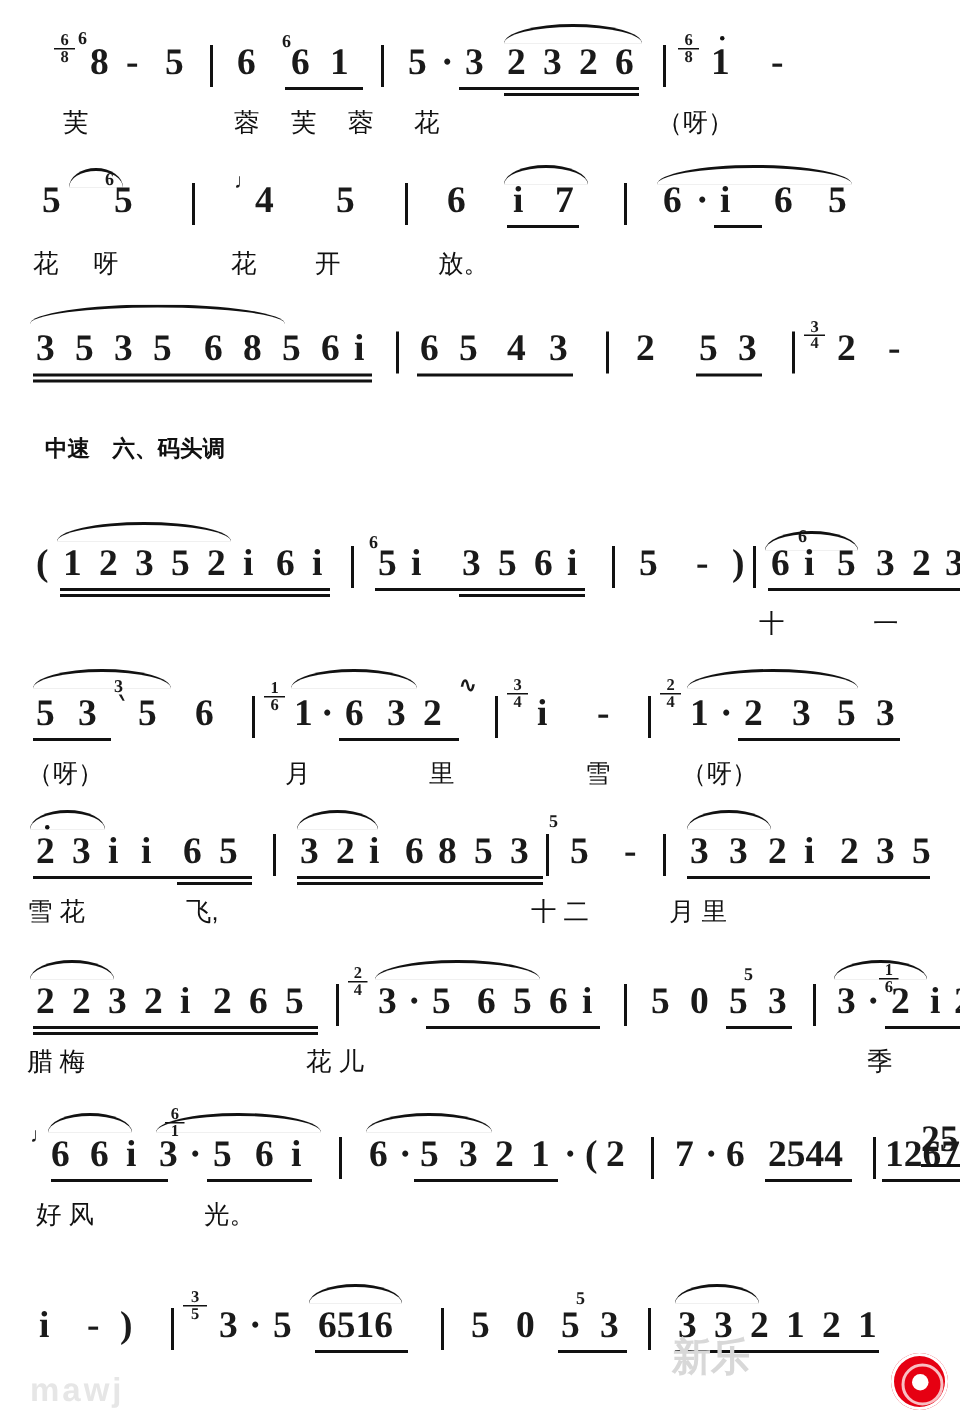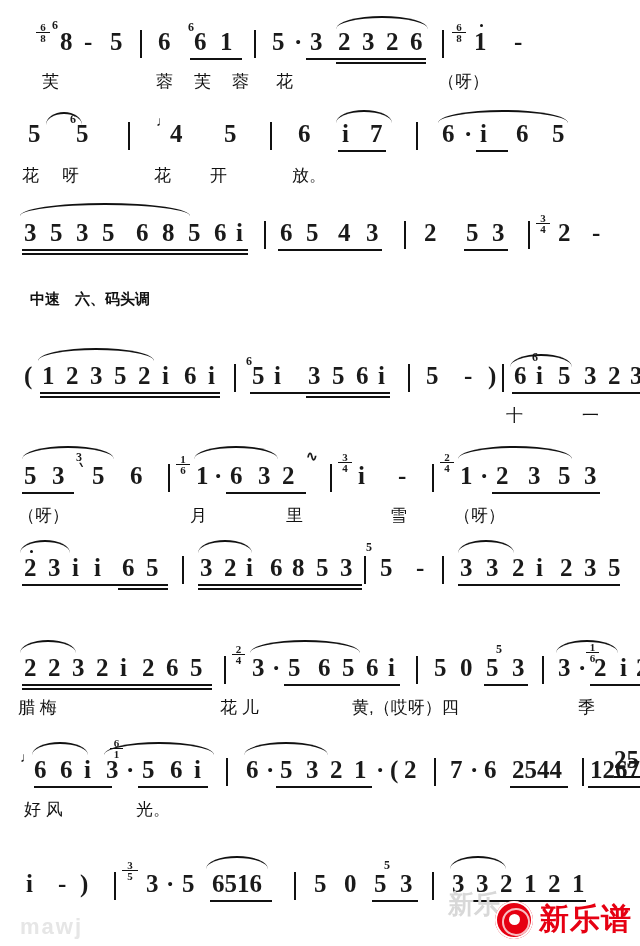--- a/index.html
+++ b/index.html
@@ -442,20 +442,26 @@
       <div class="slur" style="left:440px;top:2px;width:56px;"></div>
       <span class="n" style="left:442px;top:16px;">3</span>
       <span class="n" style="left:468px;top:16px;">3</span>
       <span class="n" style="left:494px;top:16px;">2</span>
       <span class="n" style="left:518px;top:16px;">i</span>
       <span class="n" style="left:542px;top:16px;">2</span>
       <span class="n" style="left:566px;top:16px;">3</span>
       <span class="n" style="left:590px;top:16px;">5</span>
       <div class="ul" style="left:440px;top:46px;width:162px;"></div>
     </div>
+    <div class="lyr" style="top:68px;">
+      <span class="l" style="left:0px;">雪 花</span>
+      <span class="l" style="left:106px;">飞,</span>
+      <span class="l" style="left:336px;">十 二</span>
+      <span class="l" style="left:428px;">月 里</span>
+    </div>
   </div>
 
   <div class="row" style="top:628px;height:82px;">
     <div class="notes" style="top:10px;">
       <div class="slur" style="left:2px;top:2px;width:56px;"></div>
       <span class="n" style="left:6px;top:16px;">2</span>
       <span class="n" style="left:30px;top:16px;">2</span>
       <span class="n" style="left:54px;top:16px;">3</span>
       <span class="n" style="left:78px;top:16px;">2</span>
       <span class="n" style="left:102px;top:16px;">i</span>
@@ -493,22 +499,21 @@
       <div class="slur" style="left:538px;top:2px;width:62px;"></div>
       <span class="n" style="left:540px;top:16px;">3</span>
       <span class="n" style="left:560px;top:16px;">·</span>
       <span class="n" style="left:576px;top:16px;">2</span>
       <span class="n" style="left:602px;top:16px;">i</span>
       <span class="n" style="left:618px;top:16px;">2</span>
       <div class="ul" style="left:572px;top:46px;width:58px;"></div>
     </div>
     <div class="lyr" style="top:68px;">
       <span class="l" style="left:0px;">腊 梅</span>
-      <span class="l" style="left:202px;">花 儿</span>
-      <span class="l" style="left:334px;">黄,（哎呀）四</span>
+      <span class="l" style="left:186px;">花 儿</span>
       <span class="l" style="left:560px;">季</span>
     </div>
   </div>
 
   <div class="row" style="top:728px;height:82px;">
     <div class="notes" style="top:10px;">
       <span class="orn" style="left:2px;top:12px;">♩</span>
       <div class="slur" style="left:14px;top:4px;width:56px;"></div>
       <span class="n" style="left:16px;top:18px;">6</span>
       <span class="n" style="left:42px;top:18px;">6</span>
@@ -592,16 +597,15 @@
       <span class="n" style="left:530px;top:18px;">2</span>
       <span class="n" style="left:554px;top:18px;">1</span>
       <div class="ul" style="left:432px;top:48px;width:136px;"></div>
     </div>
   </div>
 
   <div class="wm-text">mawj</div>
   <div class="wm-text2">新乐</div>
   <div class="brand">
     <div class="brand-disc"></div>
-    <div class="brand-name">新乐谱</div>
   </div>
 
 </div>
 
 </body></html>

